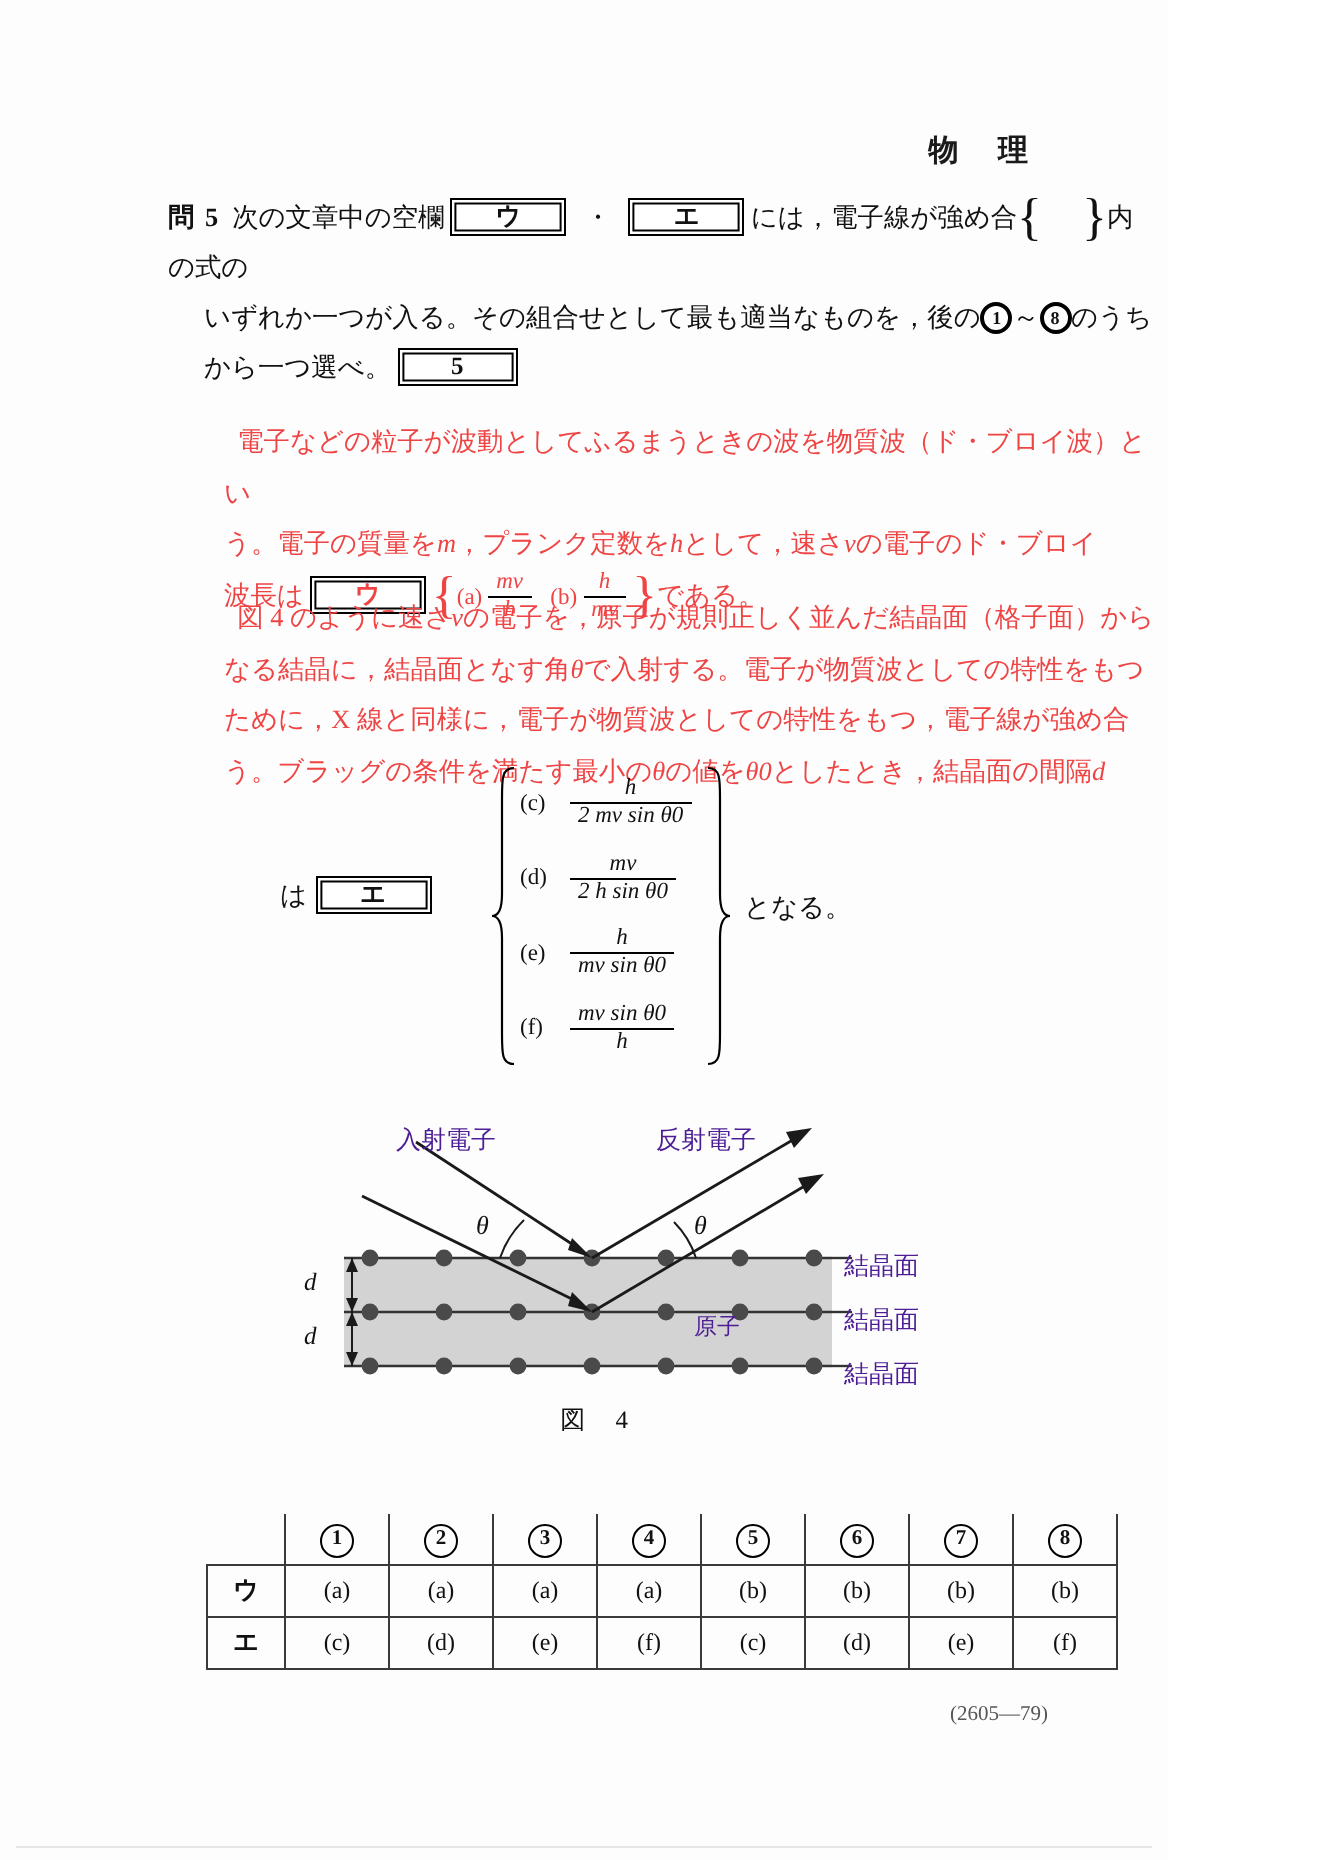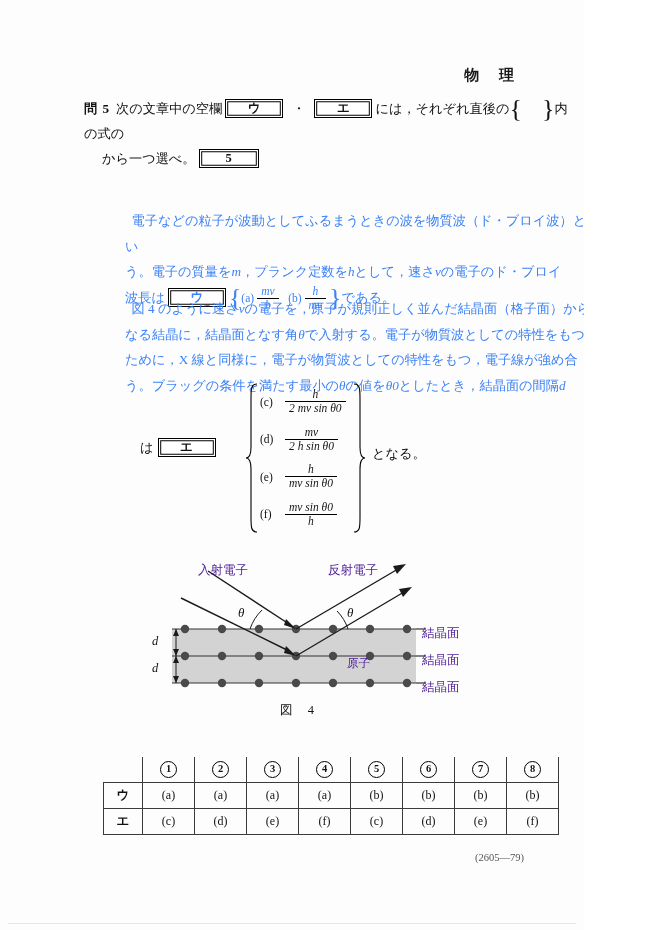--- a/index.html
+++ b/index.html
@@ -95,22 +95,21 @@
     font-weight: bold;
     vertical-align: 1px;
   }
   .circ.bold { border-width: 2px; font-weight: bold; }
 
   
   .para {
     position: absolute;
     font-size: 13.2px;
     line-height: 25.5px;
-    color: #3b82f6;
-    margin-left: 13px;
+    color: #ef4444;
   }
   #para1 { left: 112px; top: 208px; width: 468px; }
   #para2 { left: 112px; top: 296px; width: 468px; }
 
   
   .mi { font-family: "Liberation Serif", serif; font-style: italic; }
   .frac {
     display: inline-block;
     vertical-align: middle;
     text-align: center;
@@ -277,22 +276,23 @@
 </style>
 </head>
 <body>
 
 <div id="page">
 
   <div class="subject-title">物 理</div>
   <div class="reg-mark"></div>
 
   <div class="q-head">
-    <span class="q-label">問 5</span><span>次の文章中の空欄</span><span class="ans-box">ウ</span><span class="dot-sep">・</span><span class="ans-box">エ</span><span>には，それぞれ直後の</span><span class="inline-brace">{</span><span class="brace-gap"></span><span class="inline-brace">}</span><span>内の式の</span>
-
+    <span class="q-label">問 5</span><span>次の文章中の空欄</span><span class="ans-box">ウ</span><span class="dot-sep">・</span><span class="ans-box">エ</span><span>には，電子線が強め合</span><span class="inline-brace">{</span><span class="brace-gap"></span><span class="inline-brace">}</span><span>内の式の</span>
+
+    <span class="q-line2"><span>いずれか一つが入る。その組合せとして最も適当なものを，後の</span><span class="circ bold">1</span><span>～</span><span class="circ bold">8</span><span>のうち</span></span>
 
     <span class="q-line3"><span>から一つ選べ。</span><span class="ans-box num">5</span></span>
   </div>
 
   <div class="para" id="para1">
     &nbsp;&nbsp;<span>電子などの粒子が波動としてふるまうときの波を物質波（ド・ブロイ波）とい</span><br>
     <span>う。電子の質量を</span><span class="mi">m</span><span>，プランク定数を</span><span class="mi">h</span><span>として，速さ</span><span class="mi">v</span><span>の電子のド・ブロイ</span><br>
     <span>波長は</span><span class="ans-box">ウ</span><span class="inline-brace">{</span><span class="opt-tag">(a)</span><span class="frac mi"><span class="num-part">mv</span><span class="den-part">h</span></span>&nbsp;&nbsp;<span class="opt-tag">(b)</span><span class="frac mi"><span class="num-part">h</span><span class="den-part">mv</span></span><span class="inline-brace">}</span><span>である。</span>
   </div>
 

